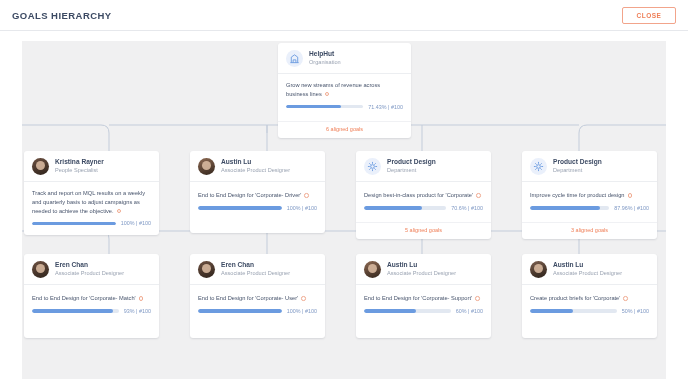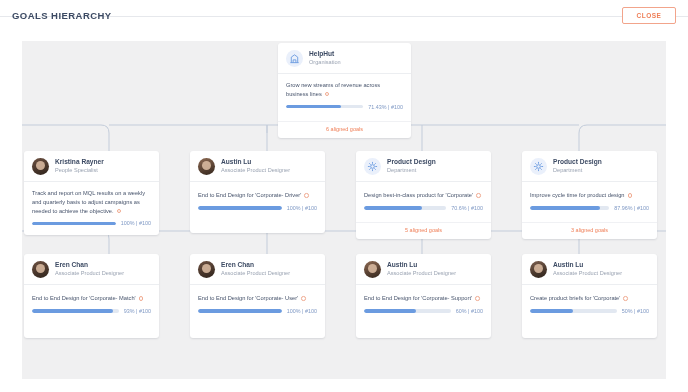--- a/index.html
+++ b/index.html
@@ -11,21 +11,21 @@
     background: #ffffff;
     font-family: "Liberation Sans", sans-serif;
     -webkit-font-smoothing: antialiased;
   }
 
   
   .header {
     position: absolute;
     left: 0; top: 0;
     width: 688px;
-    height: 17px;
+    height: 31px;
     background: #ffffff;
     border-bottom: 1px solid #e6e8ec;
   }
   .header-title {
     position: absolute;
     left: 12px; top: 10px;
     font-size: 9.5px;
     font-weight: bold;
     letter-spacing: 0.45px;
     color: #3c4a63;

